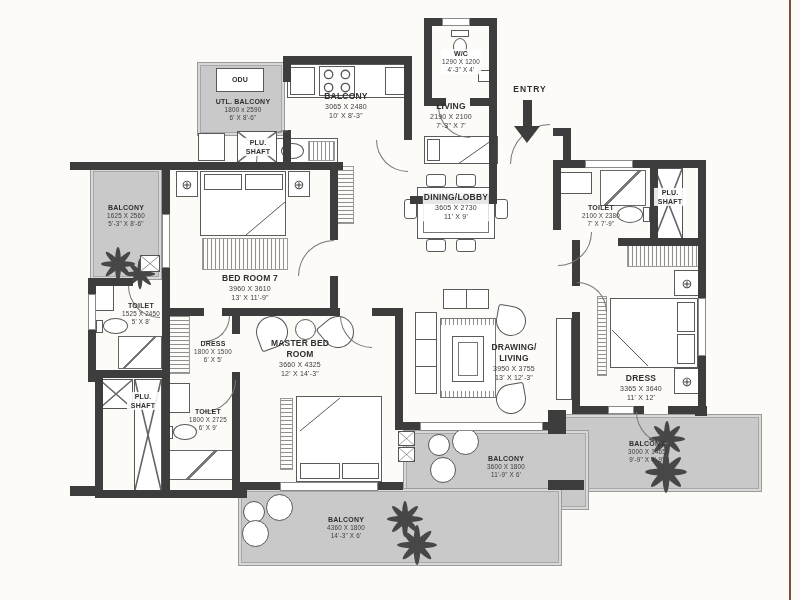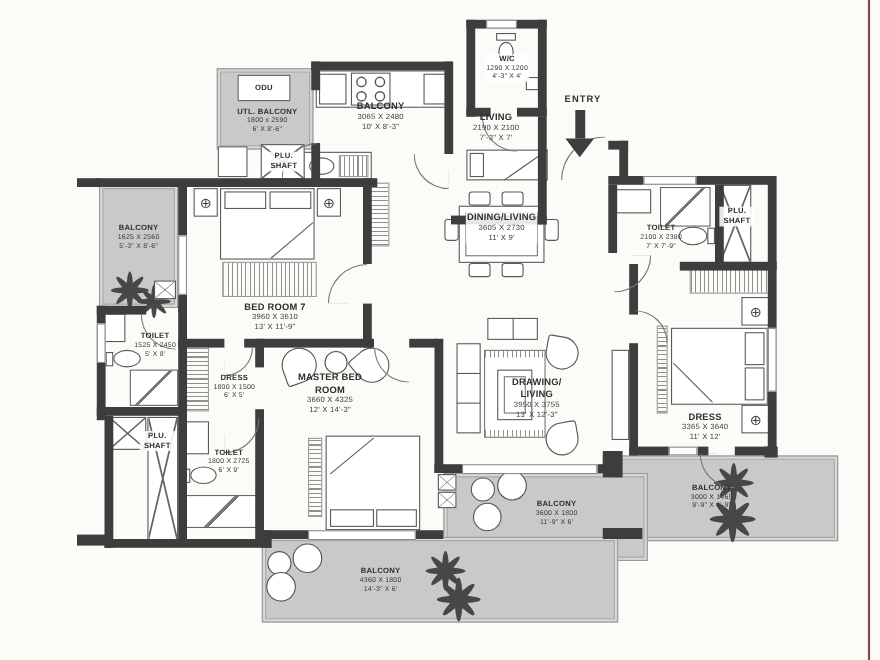--- a/index.html
+++ b/index.html
@@ -349,21 +349,21 @@
     <div class="nm">W/C</div>
     <div class="dm">1290 X 1200</div>
     <div class="dm">4'-3" X 4'</div>
   </div>
   <div class="lbl" style="left:451px;top:116px">
     <div class="nm">LIVING</div>
     <div class="dm">2190 X 2100</div>
     <div class="dm">7'-3" X 7'</div>
   </div>
   <div class="lbl bg" style="left:456px;top:207px">
-    <div class="nm">DINING/LIVING</div>
+    <div class="nm">DINING/LOBBY</div>
     <div class="dm">3605 X 2730</div>
     <div class="dm">11' X 9'</div>
   </div>
   <div class="lbl sm" style="left:126px;top:216px">
     <div class="nm">BALCONY</div>
     <div class="dm">1625 X 2560</div>
     <div class="dm">5'-3" X 8'-6"</div>
   </div>
   <div class="lbl" style="left:250px;top:288px">
     <div class="nm">BED ROOM 7</div>
@@ -383,21 +383,21 @@
   <div class="lbl wrap" style="left:300px;top:358px;width:70px">
     <div class="nm">MASTER BED ROOM</div>
     <div class="dm">3660 X 4325</div>
     <div class="dm">12' X 14'-3"</div>
   </div>
   <div class="lbl sm" style="left:208px;top:420px">
     <div class="nm">TOILET</div>
     <div class="dm">1800 X 2725</div>
     <div class="dm">6' X 9'</div>
   </div>
-  <div class="lbl wrap" style="left:488px;top:362px;width:56px">
+  <div class="lbl wrap" style="left:514px;top:362px;width:56px">
     <div class="nm">DRAWING/ LIVING</div>
     <div class="dm">3950 X 3755</div>
     <div class="dm">13' X 12'-3"</div>
   </div>
   <div class="lbl sm" style="left:601px;top:216px">
     <div class="nm">TOILET</div>
     <div class="dm">2100 X 2380</div>
     <div class="dm">7' X 7'-9"</div>
   </div>
   <div class="lbl" style="left:641px;top:388px">

